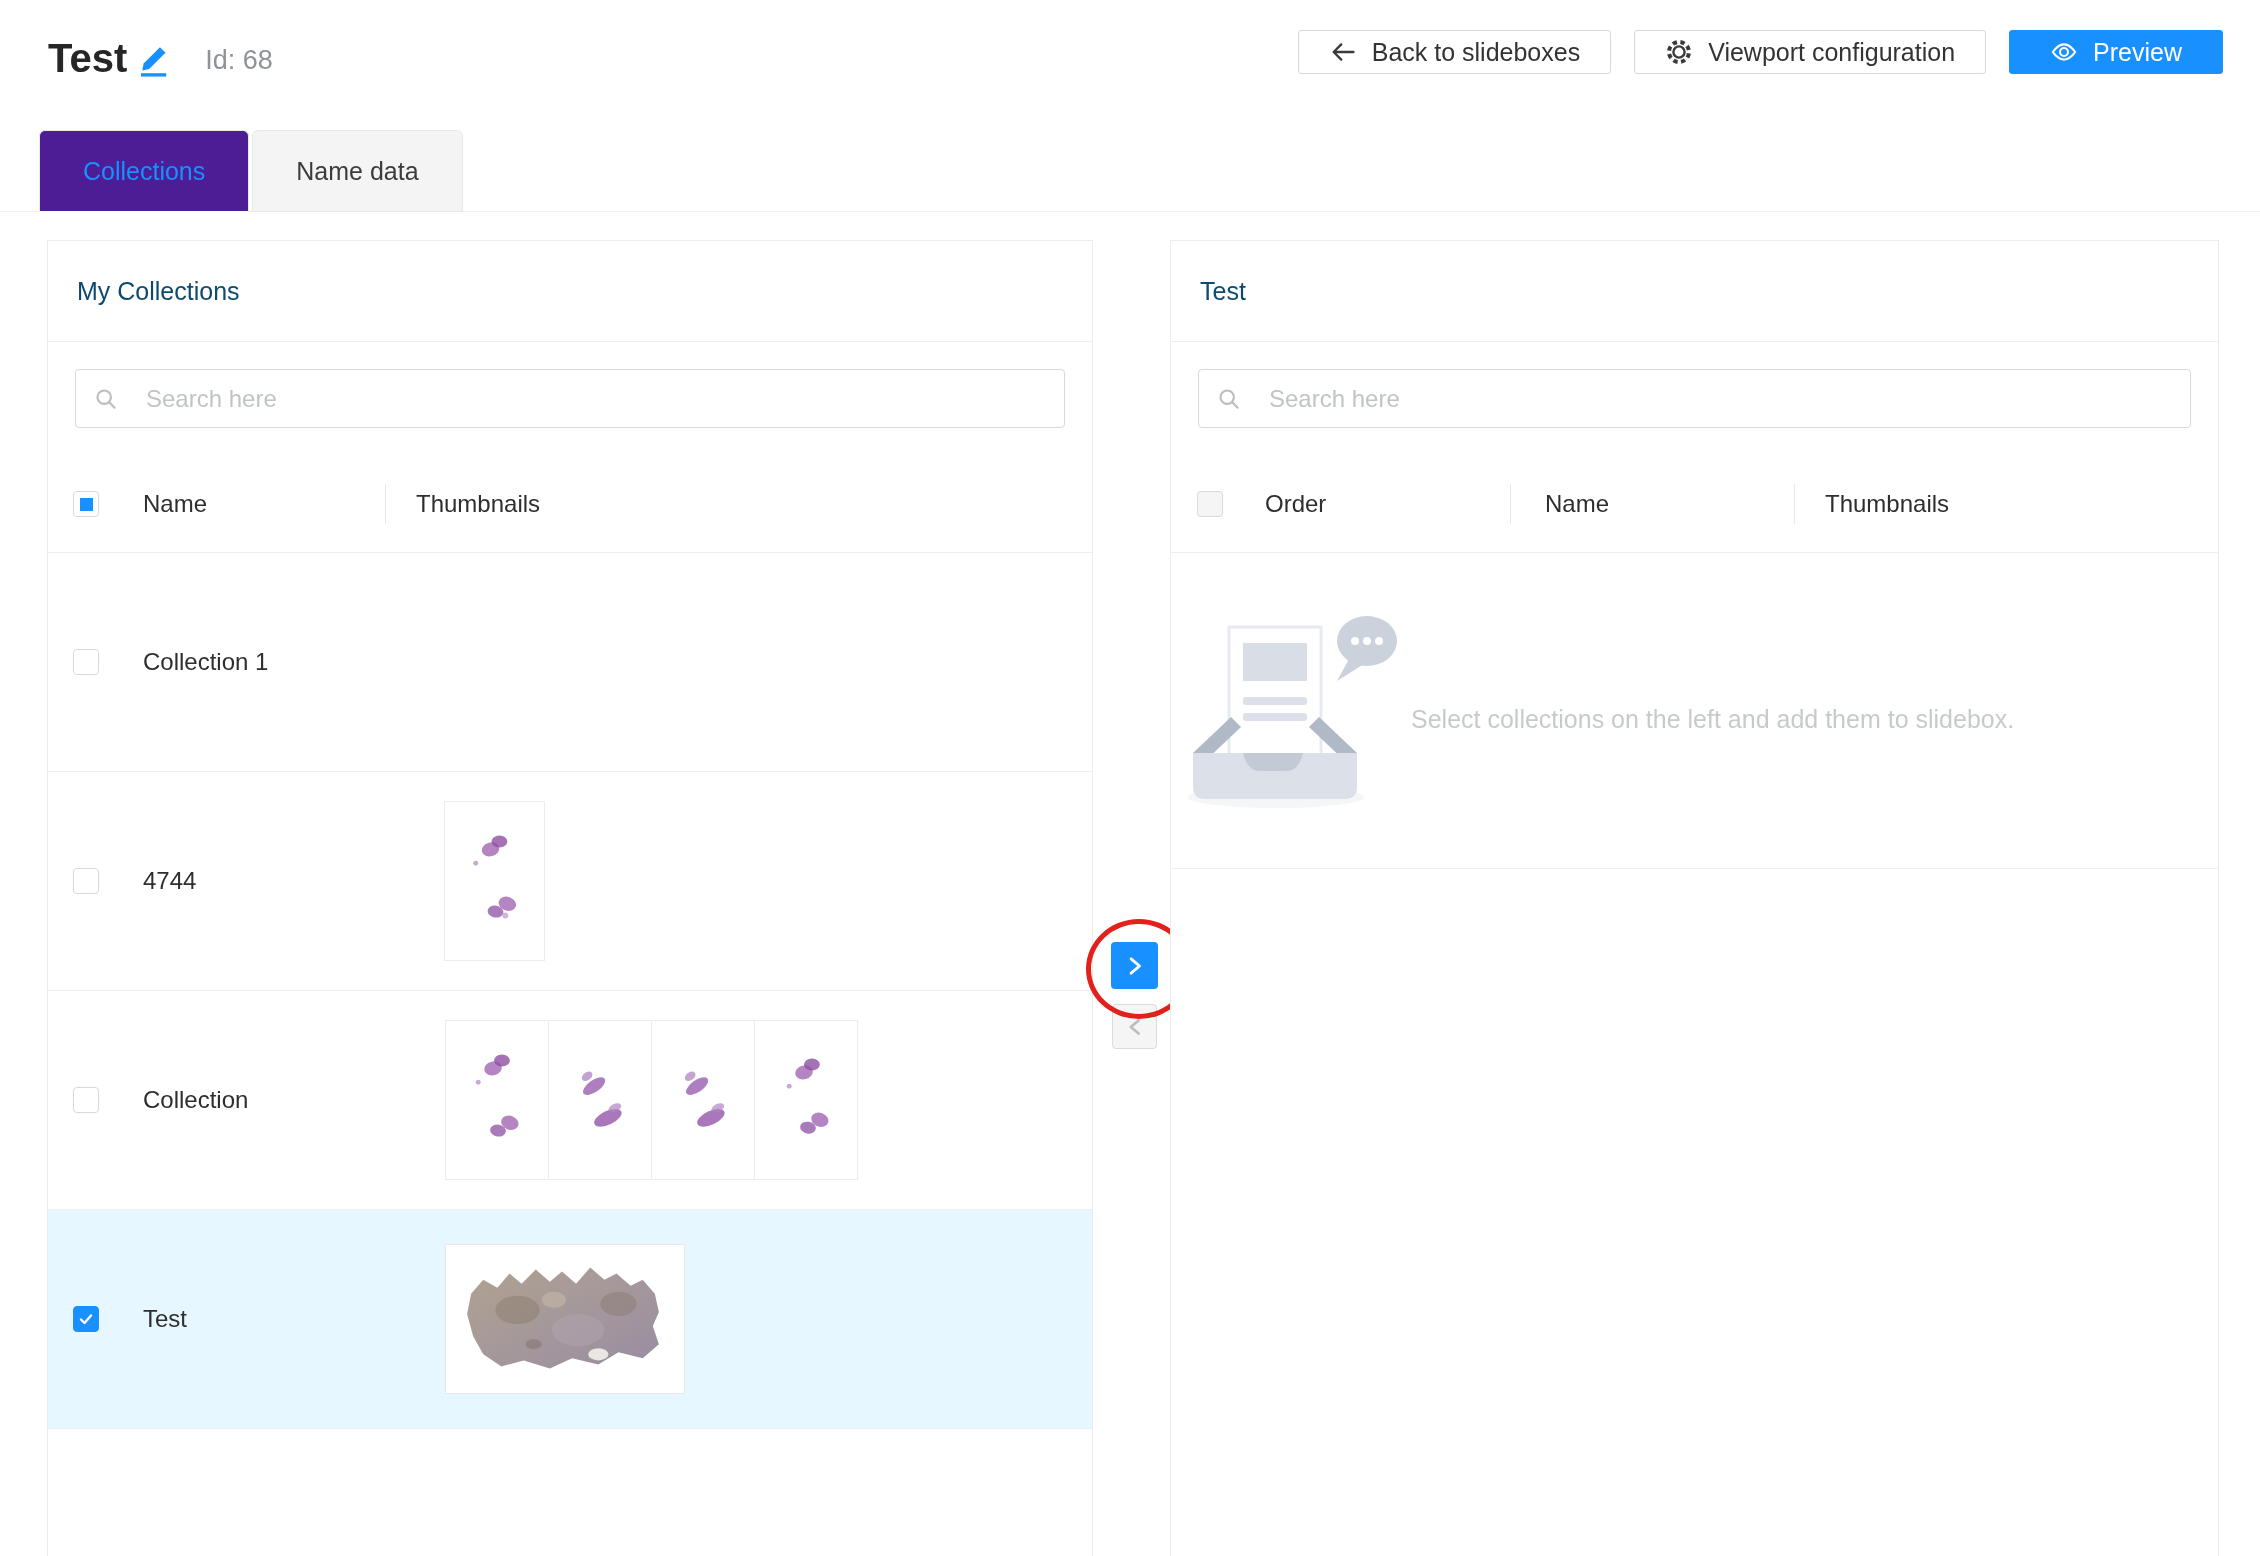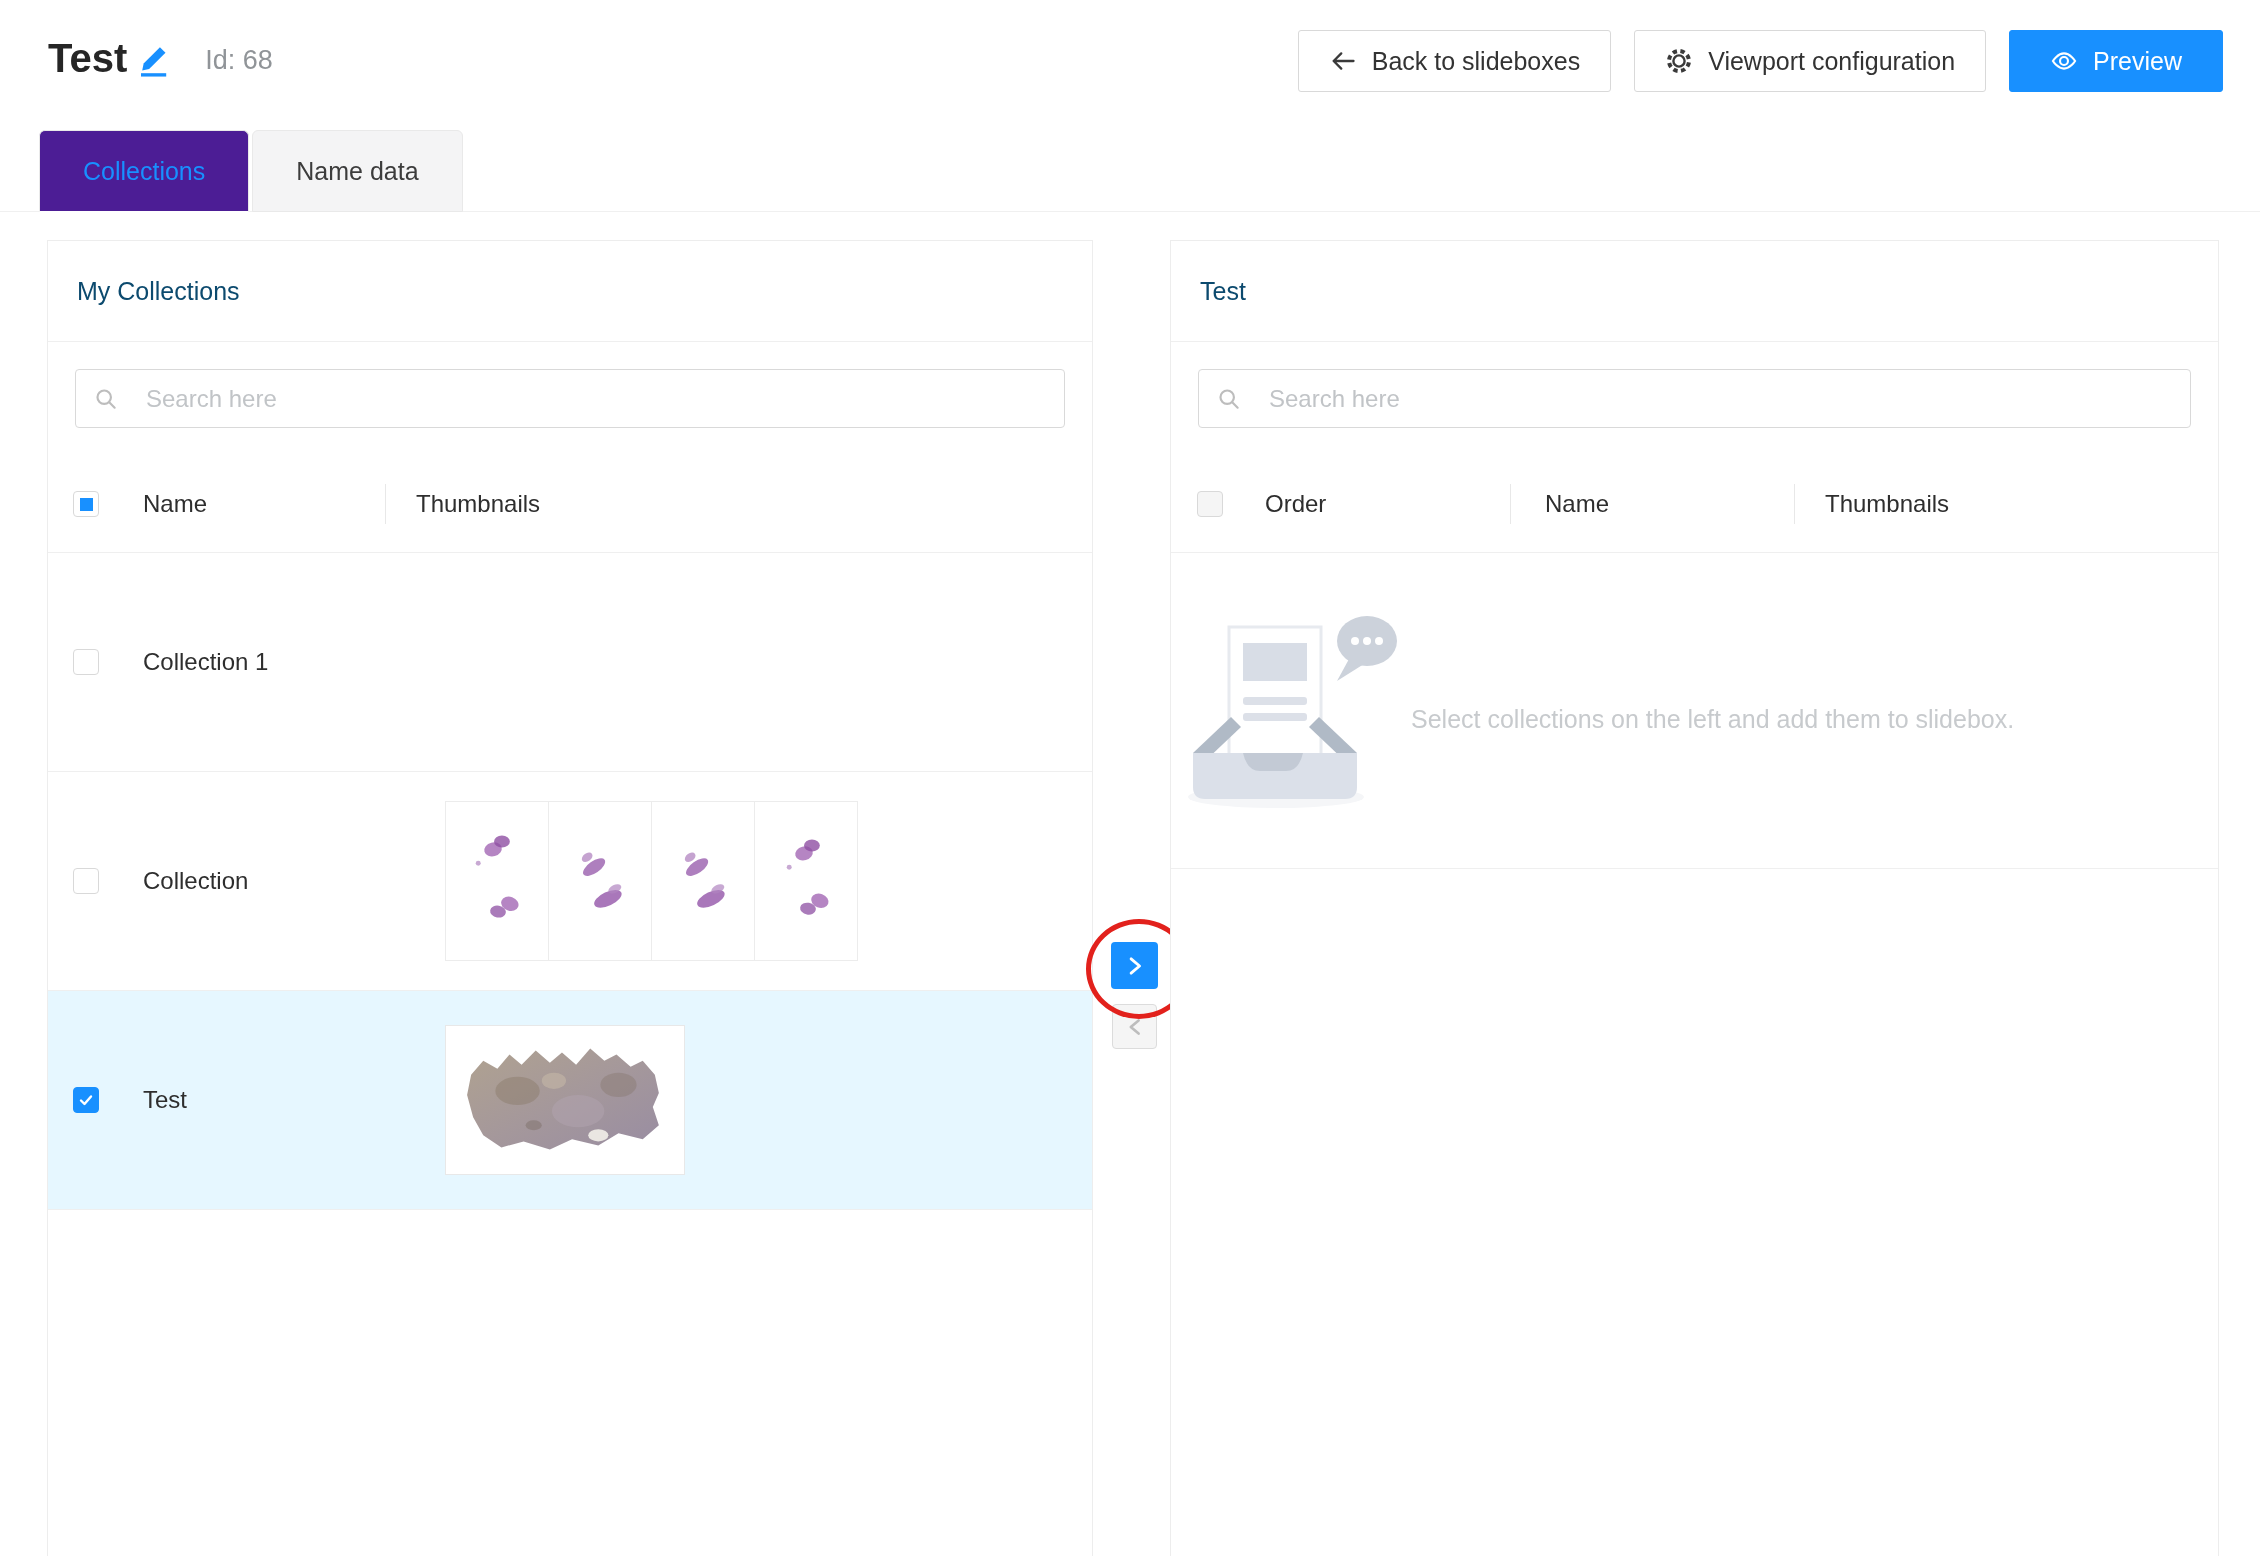--- a/index.html
+++ b/index.html
@@ -6,21 +6,21 @@
   .page{
     position:relative;width:2260px;height:1556px;overflow:hidden;background:#fff;
     font-family:"Liberation Sans","DejaVu Sans",sans-serif;color:#2e2e2e;
   }
   
   .title-block{position:absolute;left:48px;top:36px;display:flex;align-items:flex-end;}
   .page-title{font-size:40px;font-weight:700;color:#262626;margin:0;line-height:1.1;}
   .edit-icon{margin-left:8px;margin-bottom:-2px;cursor:pointer;}
   .page-id{margin-left:34px;font-size:27px;color:#909498;margin-bottom:4px;}
   .top-actions{position:absolute;top:30px;right:37px;display:flex;gap:23px;align-items:center;}
-  .btn{height:62px;display:inline-flex;align-items:center;gap:15px;background:#fff;
+  .btn{height:44px;display:inline-flex;align-items:center;gap:15px;background:#fff;
        border:1px solid #d9d9d9;border-radius:3px;padding:0 30px;font-size:25px;color:#333;
        font-family:inherit;cursor:pointer;box-sizing:border-box;}
   .btn-primary{background:#1890ff;border-color:#1890ff;color:#fff;padding:0 40px;}
   
   .tabbar-line{position:absolute;left:0;top:211px;width:100%;height:1px;background:#f0f0f0;}
   .tabs{position:absolute;left:39px;top:130px;display:flex;gap:3px;height:82px;}
   .tab{display:flex;align-items:center;padding:0 43px;font-size:25px;background:#f4f4f5;
        border:1px solid #e9e9e9;border-radius:6px 6px 0 0;color:#3c3c3c;cursor:pointer;box-sizing:border-box;}
   .tab.active{background:#4c1d95;color:#1890ff;border-bottom-color:#fff;}
   
@@ -151,20 +151,38 @@
     </div>
 
     <div class="trow">
       <span class="col-check">
           <span class="checkbox"></span>
         </span>
       <span class="col-name">Collection 1</span>
       <span class="cell-thumbs"></span>
     </div>
 
+    <div class="trow">
+      <span class="col-check">
+          <span class="checkbox"></span>
+        </span>
+      <span class="col-name">4744</span>
+      <span class="cell-thumbs" style="margin-left:-1px;">
+        <span class="thumb thumb-narrow">
+          <svg width="99" height="158" viewBox="0 0 100 160">
+            <ellipse cx="46" cy="48" rx="9" ry="7" fill="#a266b4" opacity="0.8" transform="rotate(-15 46 48)"></ellipse>
+            <ellipse cx="55" cy="40" rx="8" ry="6" fill="#8e4fa3" opacity="0.8"></ellipse>
+            <circle cx="31" cy="62" r="2.5" fill="#b184c0" opacity="0.7"></circle>
+            <ellipse cx="63" cy="103" rx="9" ry="7" fill="#a266b4" opacity="0.8" transform="rotate(20 63 103)"></ellipse>
+            <ellipse cx="51" cy="111" rx="8" ry="6" fill="#8e4fa3" opacity="0.75" transform="rotate(10 51 111)"></ellipse>
+            <circle cx="61" cy="115" r="3" fill="#b184c0" opacity="0.6"></circle>
+          </svg>
+        </span>
+      </span>
+    </div>
 
     <div class="trow">
       <span class="col-check">
           <span class="checkbox"></span>
         </span>
       <span class="col-name">Collection</span>
       <span class="cell-thumbs">
         <span class="thumb">
           <svg width="102" height="158" viewBox="0 0 100 160">
             <ellipse cx="46" cy="48" rx="9" ry="7" fill="#a266b4" opacity="0.8" transform="rotate(-15 46 48)"></ellipse>

